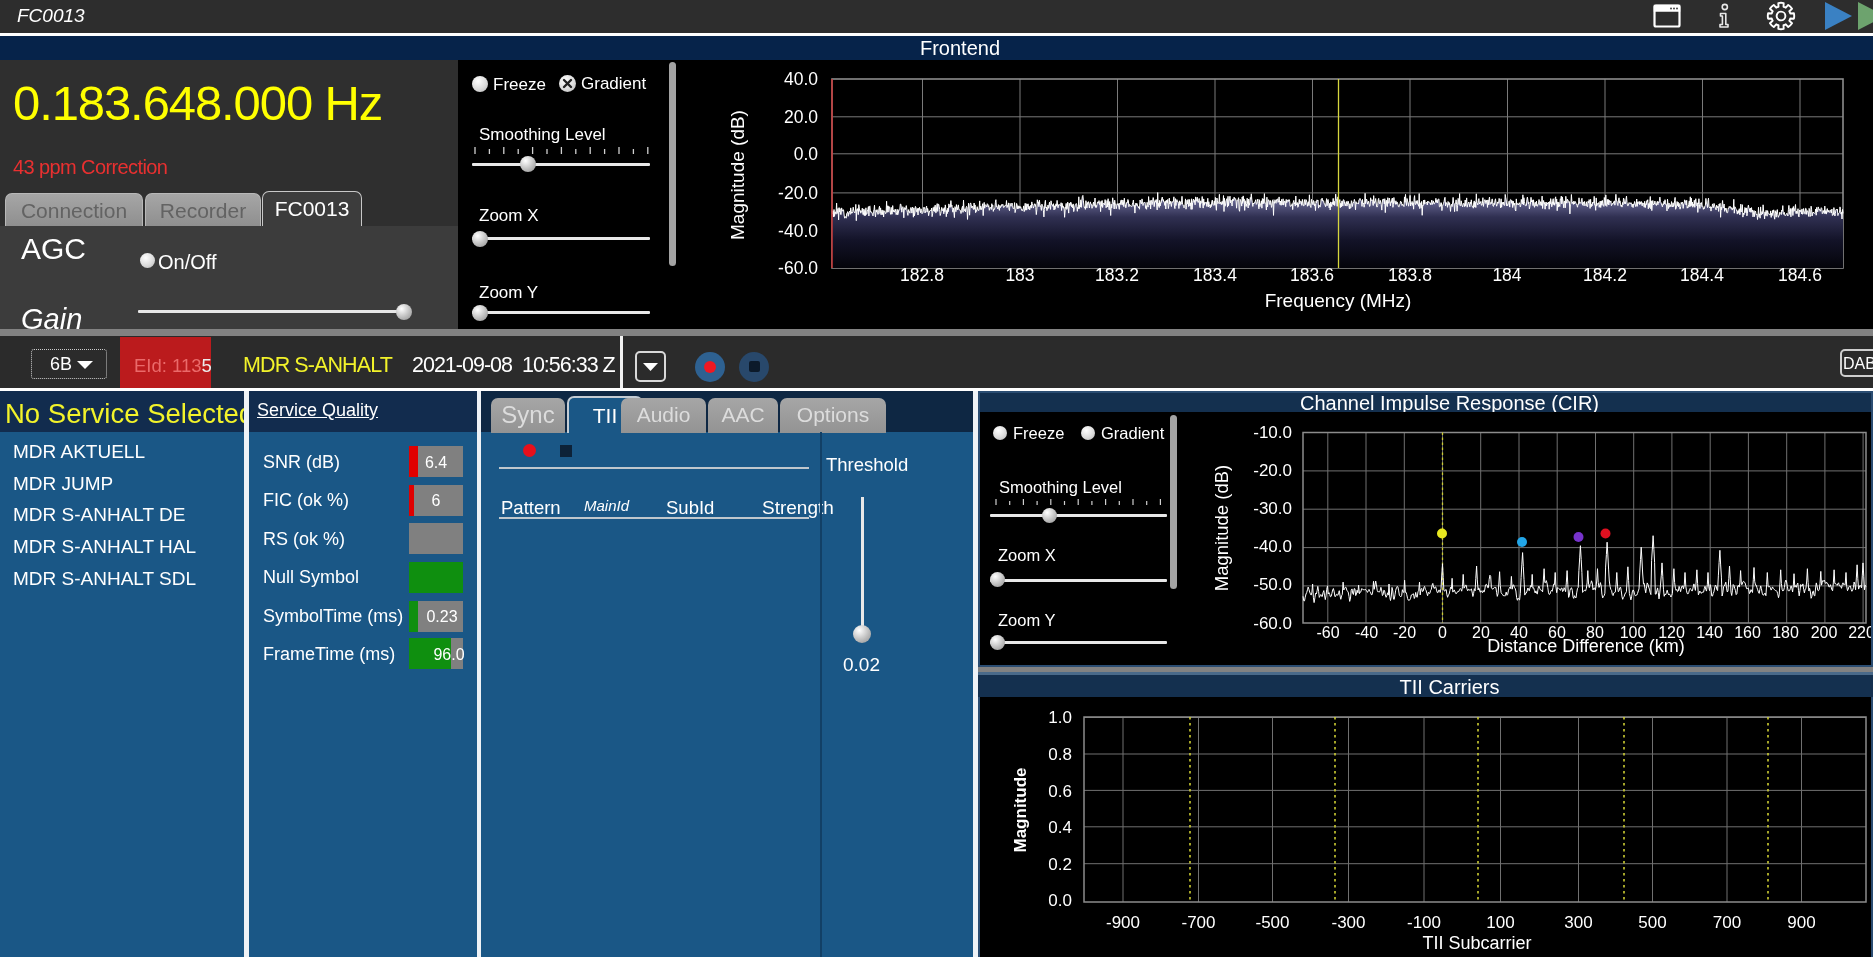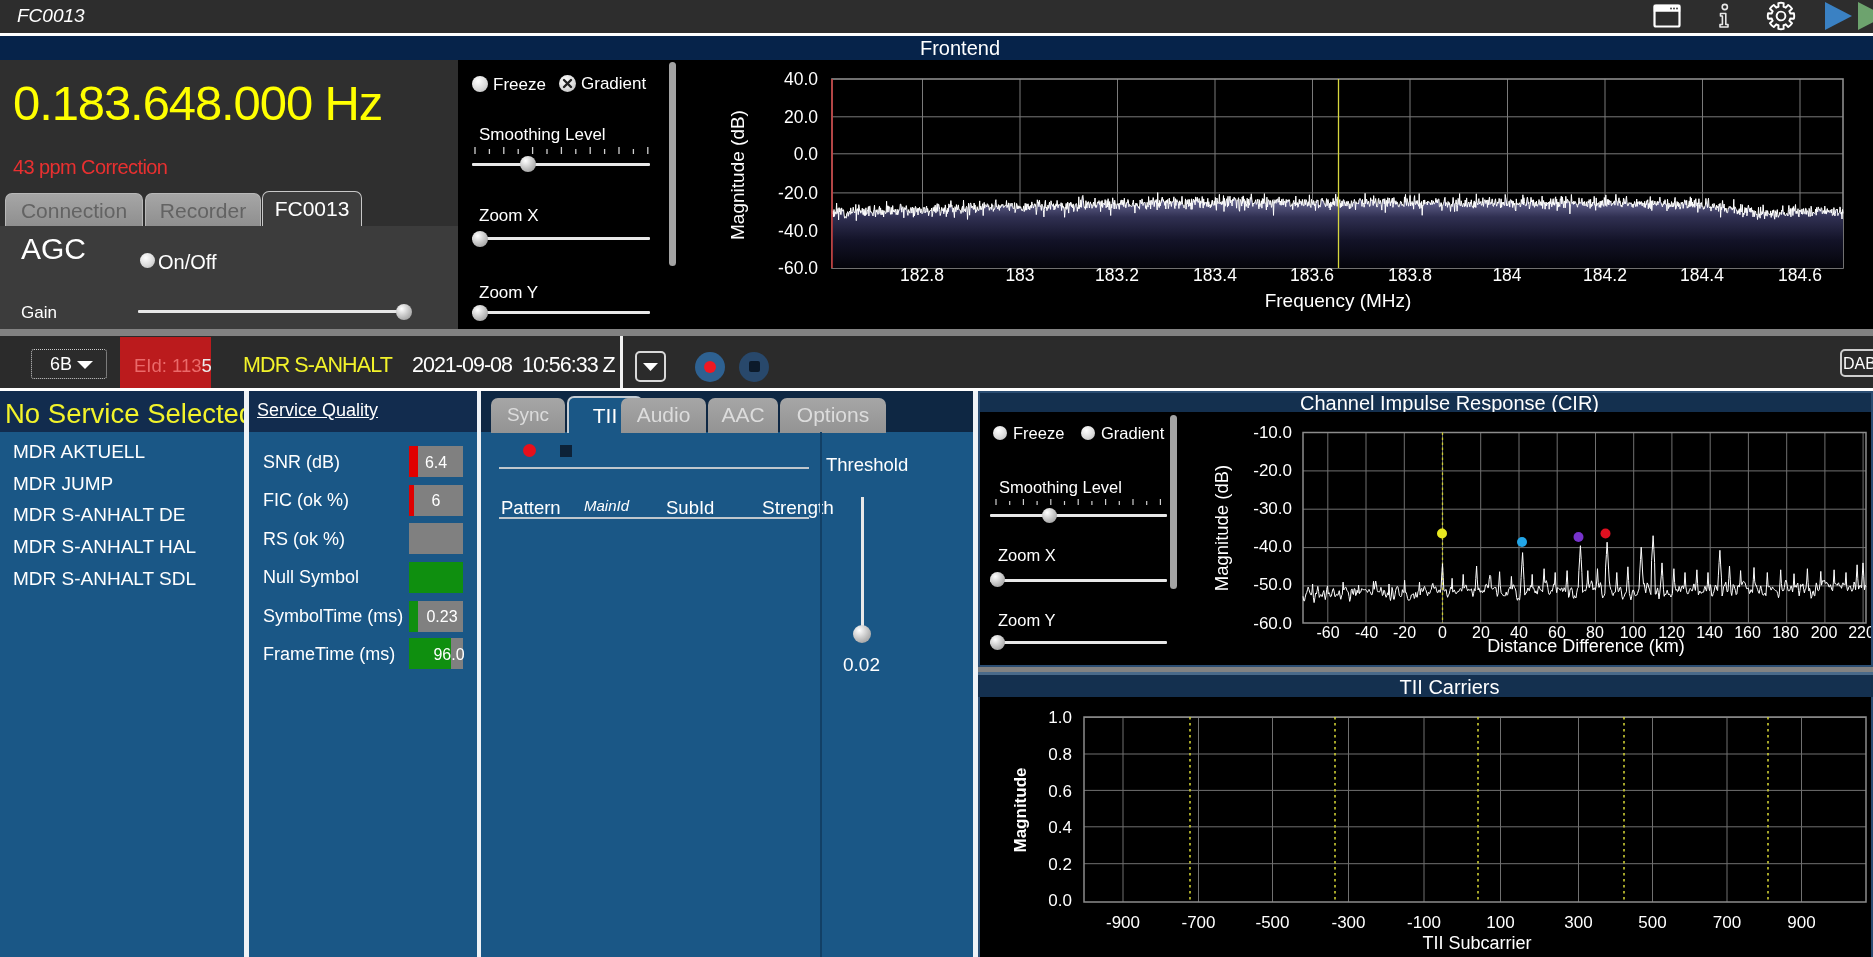--- a/index.html
+++ b/index.html
@@ -58,21 +58,21 @@
 <div class="abs" style="left:13px;top:156px;font-size:20px;color:#e93030;letter-spacing:-0.6px;">43 ppm Correction</div>
 
 <div class="abs" style="left:5px;top:193px;width:138px;height:34px;background:linear-gradient(#a6a6a6,#8e8e8e);border:1px solid #b8b8b8;border-bottom:none;border-radius:7px 7px 0 0;color:#636363;font-size:21px;text-align:center;line-height:33px;">Connection</div>
 <div class="abs" style="left:145px;top:193px;width:116px;height:34px;background:linear-gradient(#a6a6a6,#8e8e8e);border:1px solid #b8b8b8;border-bottom:none;border-radius:7px 7px 0 0;color:#636363;font-size:21px;text-align:center;line-height:33px;">Recorder</div>
 <div class="abs" style="left:262px;top:191px;width:100px;height:36px;background:#3c3c3c;border:1.5px solid #c8c8c8;border-bottom:none;border-radius:7px 7px 0 0;color:#ffffff;font-size:21px;text-align:center;line-height:34px;">FC0013</div>
 
 <div class="abs" style="left:0;top:226px;width:458px;height:107px;background:#3c3c3c;"></div>
 <div class="abs txt" style="left:21px;top:232px;font-size:30px;">AGC</div>
 <div class="abs radio" style="left:140px;top:253px;width:15px;height:15px;"></div>
 <div class="abs txt" style="left:158px;top:251px;font-size:20px;">On/Off</div>
-<div class="abs txt" style="left:21px;top:303px;font-size:17px;">Gain</div>
+<div class="abs txt" style="left:21px;top:303px;font-size:29px;font-style:italic;">Gain</div>
 <div class="abs slider-track" style="left:138px;top:310px;width:269px;"></div>
 <div class="abs slider-knob" style="left:396px;top:304px;"></div>
 
 <div class="abs radio" style="left:472px;top:76px;width:16px;height:16px;"></div>
 <div class="abs txt" style="left:493px;top:75px;font-size:17px;">Freeze</div>
 <div class="abs radio" style="left:559px;top:75px;width:17px;height:17px;"></div>
 <svg class="abs" style="left:559px;top:75px;" width="17" height="17">
       <path d="M5 5 L12 12 M12 5 L5 12" stroke="#222" stroke-width="2.4" stroke-linecap="round"></path>
     </svg>
 <div class="abs txt" style="left:581px;top:74px;font-size:17px;">Gradient</div>
@@ -215,21 +215,21 @@
 <div class="abs" style="left:409px;top:600.7px;width:9px;height:31px;background:#0f8f0f;"></div>
 <div class="abs txt" style="left:409px;top:608.2px;width:66px;text-align:center;font-size:16px;">0.23</div>
 <div class="abs txt" style="left:263px;top:643.8px;font-size:18px;">FrameTime (ms)</div>
 <div class="abs" style="left:409px;top:638.3px;width:54px;height:31px;background:#808080;"></div>
 <div class="abs" style="left:409px;top:638.3px;width:42px;height:31px;background:#0f8f0f;"></div>
 <div class="abs txt" style="left:409px;top:645.8px;width:54px;text-align:center;font-size:16px;margin-left:13px;">96.0</div>
 <div class="abs" style="left:477px;top:390.5px;width:4px;height:566.5px;background:#eef2f6;"></div>
 
 <div class="abs" style="left:481px;top:390.5px;width:492px;height:566.5px;background:#1a5786;"></div>
 <div class="abs" style="left:481px;top:390.5px;width:492px;height:41.5px;background:#0e2743;"></div>
-<div class="abs" style="left:491px;top:398px;width:74px;height:34.5px;background:linear-gradient(#a6a6a6,#939393);border-radius:7px 7px 0 0;color:#dcdcdc;font-size:19px;text-align:center;line-height:34px;">Sync</div>
+<div class="abs" style="left:491px;top:398px;width:74px;height:34.5px;background:linear-gradient(#a6a6a6,#939393);border-radius:7px 7px 0 0;color:#dcdcdc;font-size:24px;text-align:center;line-height:34px;">Sync</div>
 <div class="abs" style="left:567px;top:396px;width:76px;height:37px;background:#1a5786;border:2px solid #c4ccd4;border-bottom:none;border-radius:7px 7px 0 0;color:#ffffff;font-size:21px;text-align:center;line-height:35px;">TII</div>
 <div class="abs" style="left:621px;top:398px;width:85px;height:34.5px;background:linear-gradient(#a6a6a6,#939393);border-radius:7px 7px 0 0;color:#dcdcdc;font-size:21px;text-align:center;line-height:34px;">Audio</div>
 <div class="abs" style="left:708px;top:398px;width:70px;height:34.5px;background:linear-gradient(#a6a6a6,#939393);border-radius:7px 7px 0 0;color:#dcdcdc;font-size:21px;text-align:center;line-height:34px;">AAC</div>
 <div class="abs" style="left:780px;top:398px;width:106px;height:34.5px;background:linear-gradient(#a6a6a6,#939393);border-radius:7px 7px 0 0;color:#dcdcdc;font-size:21px;text-align:center;line-height:34px;">Options</div>
 
 <div class="abs" style="left:523px;top:444px;width:13px;height:13px;border-radius:50%;background:#e8101c;"></div>
 <div class="abs" style="left:560px;top:445px;width:12px;height:12px;background:#0d2238;"></div>
 <div class="abs" style="left:499px;top:467px;width:310px;height:2px;background:#bfc7cd;"></div>
 <div class="abs txt" style="left:501px;top:497px;font-size:18.5px;">Pattern</div>
 <div class="abs txt" style="left:584px;top:497px;font-size:15px;font-style:italic;">MainId</div>

